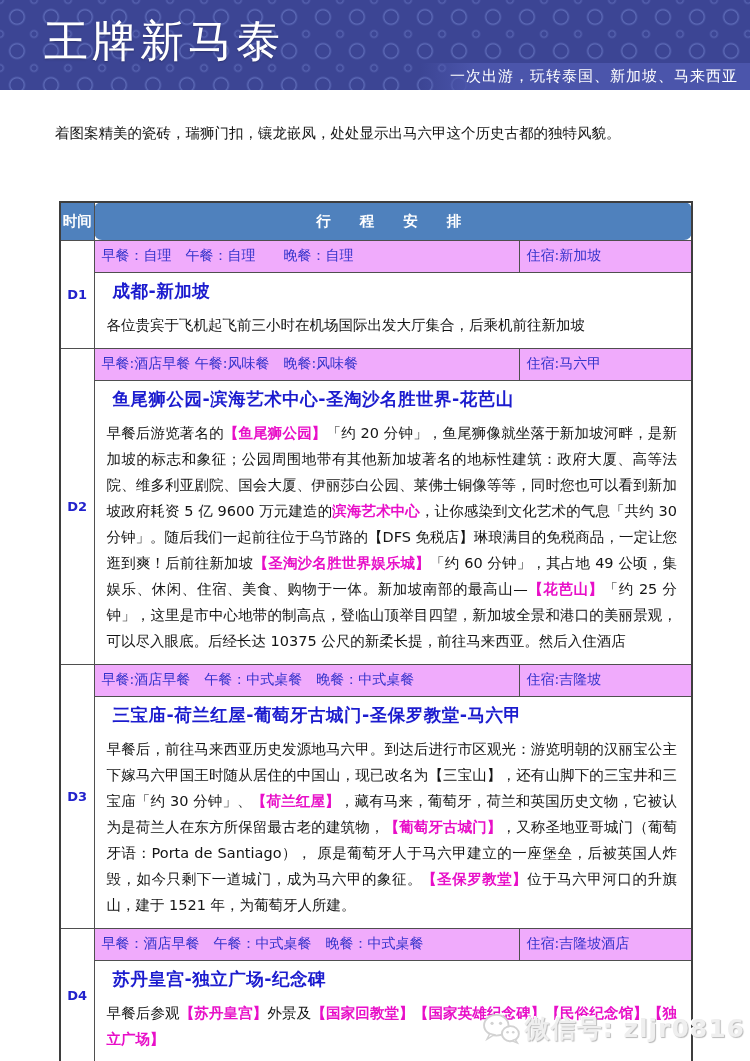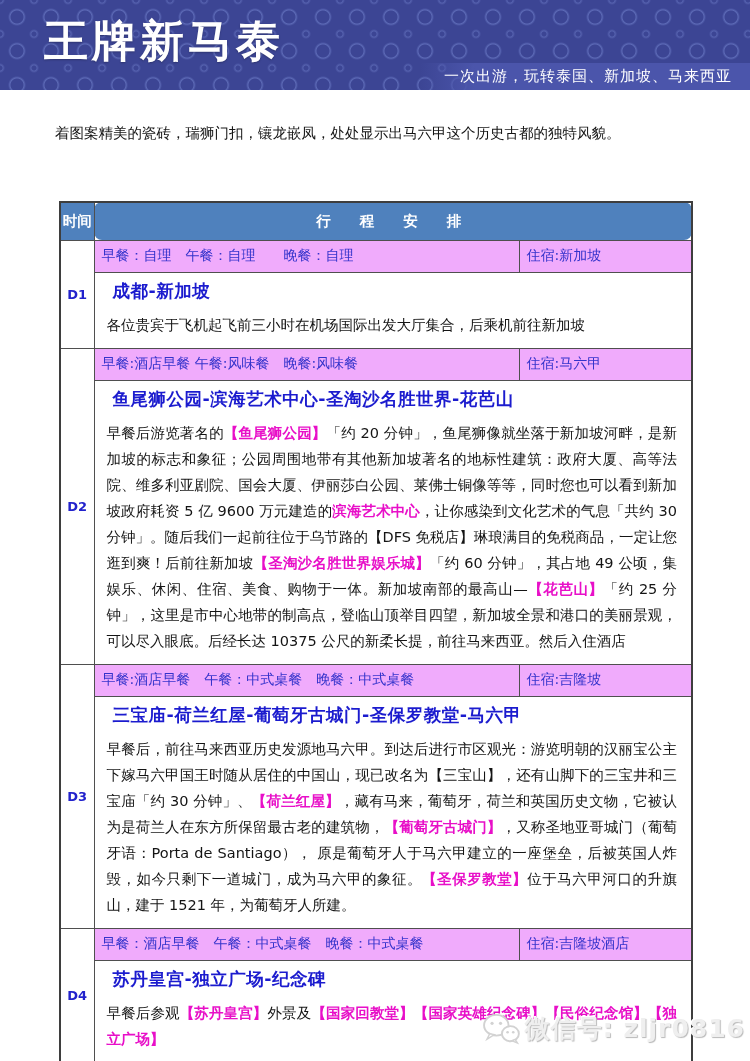--- a/index.html
+++ b/index.html
@@ -17,28 +17,28 @@
     width:750px;height:90px;
     background-color:#3c4594;
     background-image:
       radial-gradient(circle at center, transparent 6px, rgba(130,148,222,0.45) 7px, transparent 9px),
       radial-gradient(circle at center, transparent 2px, rgba(130,148,222,0.35) 3px, transparent 5px);
     background-size:34px 34px,34px 34px;
     background-position:0 0,17px 17px;
   }
   .banner-title{
     position:absolute;left:44px;top:12px;
-    color:#ffffff;font-size:44px;font-weight:bold;letter-spacing:4px;
+    color:#ffffff;font-size:44px;font-weight:normal;letter-spacing:4px;
     text-shadow:0 1px 2px rgba(0,0,0,0.25);
   }
   .banner-subbar{
     position:absolute;right:0;bottom:0;height:27px;width:330px;
     background:linear-gradient(to right, rgba(75,85,171,0) 0, #4b55ab 55px, #4b55ab 100%);
     display:flex;align-items:center;justify-content:flex-end;
-    padding-right:18px;box-sizing:border-box;
+    padding-right:12px;box-sizing:border-box;
   }
   .banner-subtitle{color:#ffffff;font-size:15px;letter-spacing:1px;}
 
   
   .intro{
     margin:32px 55px 0 55px;
     font-size:14.5px;line-height:22px;color:#141414;
   }
 
   

